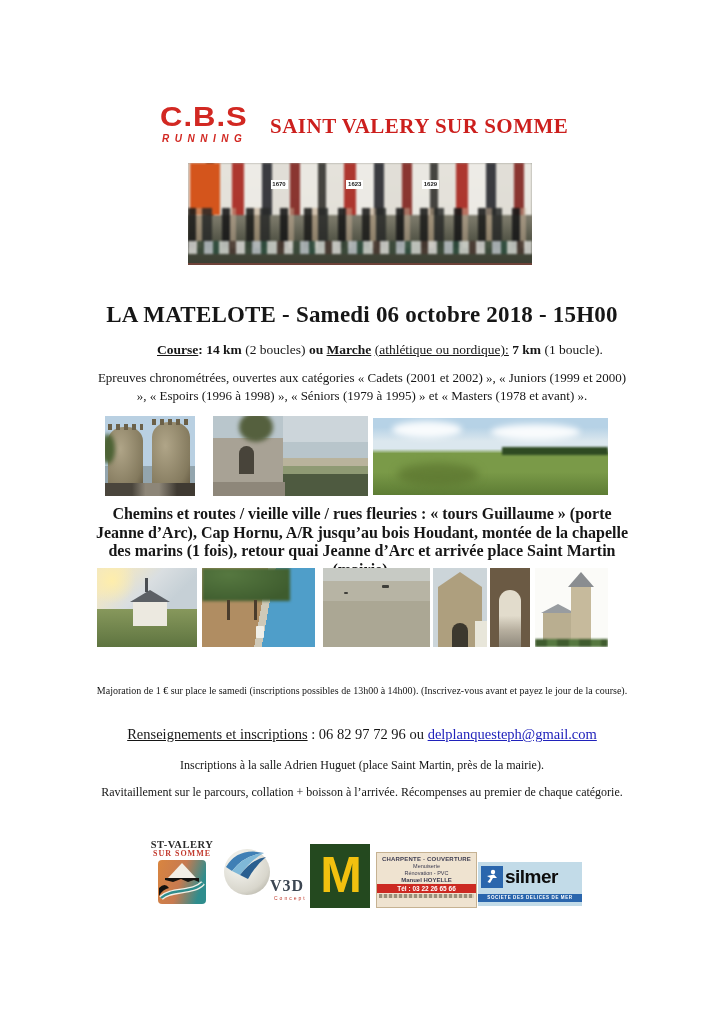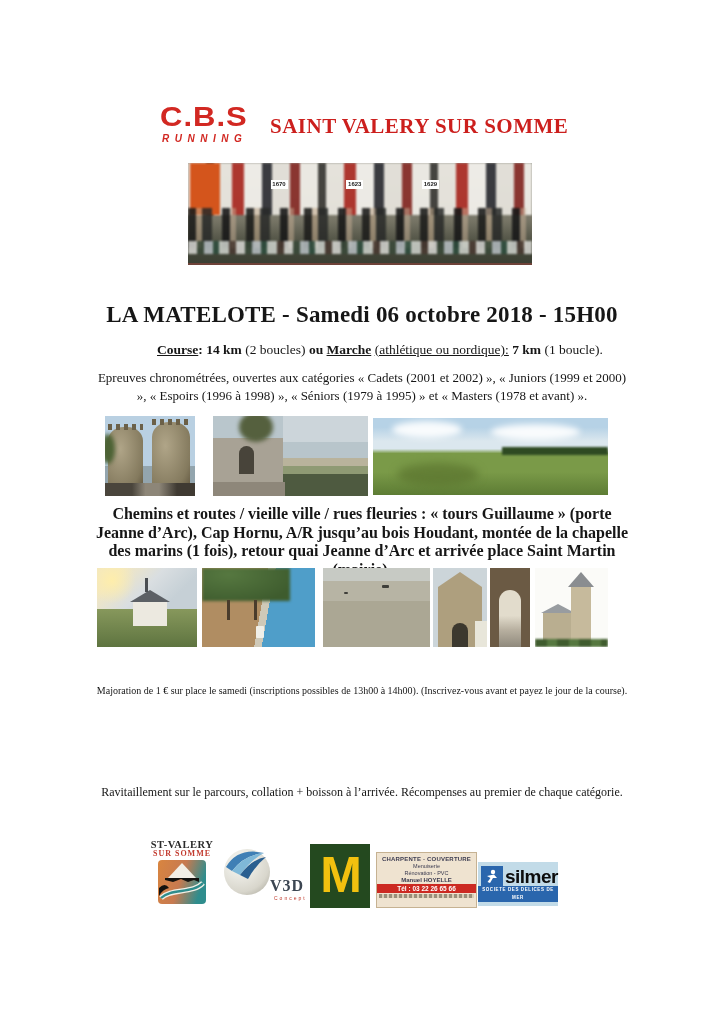--- a/index.html
+++ b/index.html
@@ -120,21 +120,21 @@
   .v3d-sub{position:absolute;left:52px;top:50px;font-size:5px;color:#c0392b;letter-spacing:2px;font-family:"Liberation Sans",sans-serif;}
   .sp-mcdo{left:310px;top:844px;width:60px;height:64px;background:#24491f;text-align:center;}
   .mcdo-m{font:800 50px/62px "Liberation Sans",sans-serif;color:#f2c10f;letter-spacing:-2px;}
   .sp-charpente{left:376px;top:852px;width:99px;height:54px;background:#efe3d0;border:1px solid #c6b292;
     font-family:"Liberation Sans",sans-serif;text-align:center;color:#3b3b50;}
   .ch-1{font-size:6px;font-weight:bold;margin-top:3px;letter-spacing:.2px;}
   .ch-2{font-size:5.5px;margin-top:1px;}
   .ch-4{font-size:6px;font-weight:bold;margin-top:1px;}
   .ch-tel{margin-top:1px;background:#cc2a22;color:#fff;font-size:6.5px;font-weight:bold;line-height:9px;}
   .ch-addr{margin:1px 2px 0;height:4px;background:repeating-linear-gradient(90deg,#9a8f7a 0 3px,#d9cdb6 3px 5px);filter:blur(.6px);}
-  .sp-silmer{left:478px;top:862px;width:80px;height:44px;background:#c2dbe8;}
+  .sp-silmer{left:478px;top:862px;width:104px;height:44px;background:#c2dbe8;}
   .silmer-row{position:absolute;left:3px;top:4px;display:flex;align-items:center;}
   .silmer-sq{width:22px;height:22px;background:#2a66ad;display:flex;align-items:center;justify-content:center;}
   .silmer-name{font:800 19px/22px "Liberation Sans",sans-serif;color:#0c0c0c;margin-left:2px;letter-spacing:-.5px;}
   .silmer-bar{position:absolute;left:0;bottom:4px;width:100%;background:#2a66ad;color:#fff;
     font:700 4.5px/8px "Liberation Sans",sans-serif;text-align:center;letter-spacing:.6px;}
 </style>
 </head>
 <body>
 
 <div class="page">
@@ -229,21 +229,25 @@
   <div class="abs photo photo-church">
     <div class="church-nave"></div>
     <div class="church-naveroof"></div>
     <div class="church-tower"></div>
     <div class="church-spire"></div>
     <div class="church-green"></div>
   </div>
 
   <p class="abs majoration center" style="margin:0;">Majoration de 1 € sur place le samedi (inscriptions possibles de 13h00 à 14h00). (Inscrivez-vous avant et payez le jour de la course).</p>
 
-
+  <p class="abs contact center" style="margin:0;"><span class="u">Renseignements et inscriptions</span>
+    <span>: 06 82 97 72 96 ou</span>
+    <a href="#" class="u">delplanquesteph@gmail.com</a></p>
+
+  <p class="abs salle center" style="margin:0;">Inscriptions à la salle Adrien Huguet (place Saint Martin, près de la mairie).</p>
   <p class="abs ravito center" style="margin:0;">Ravitaillement sur le parcours, collation + boisson à l’arrivée. Récompenses au premier de chaque catégorie.</p>
 
   <div class="abs sp-stvalery">
     <div class="stv-1">ST-VALERY</div>
     <div class="stv-2">SUR SOMME</div>
     <svg width="54" height="48" viewBox="0 0 54 48">
       <defs>
           <linearGradient id="stv" x1="0" y1="0" x2="1" y2=".3">
         <stop offset="0" stop-color="#d9853f"></stop>
             <stop offset=".55" stop-color="#c77a50"></stop>

